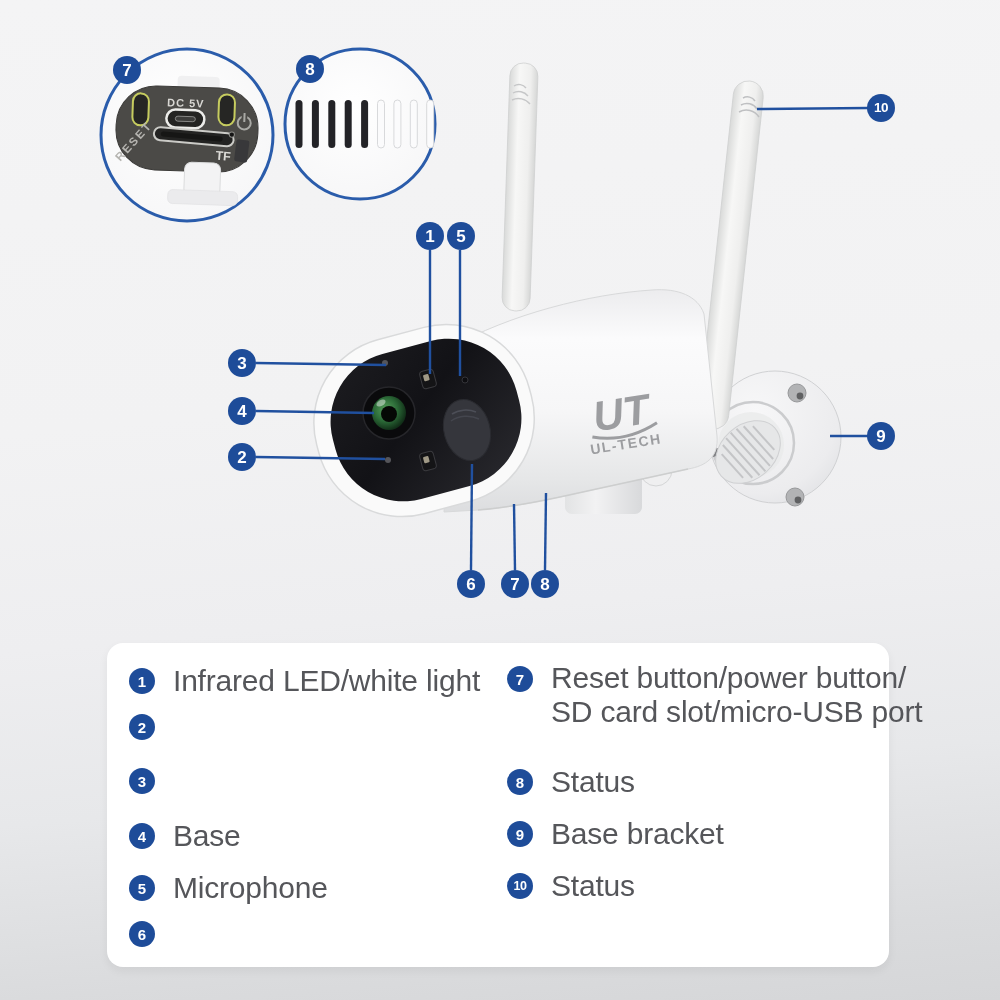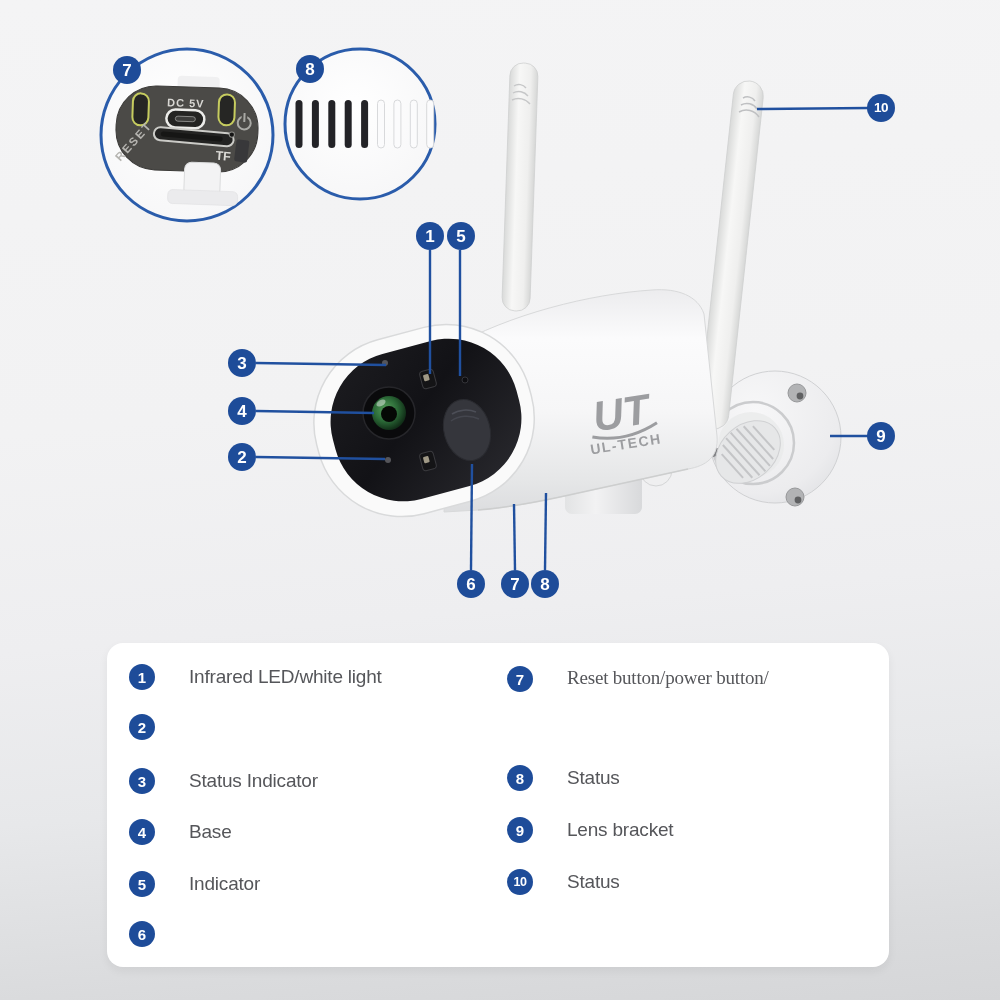--- a/index.html
+++ b/index.html
@@ -32,26 +32,26 @@
   .lrow.lcol{left:22px;}
   .lrow.rcol{left:400px;}
   .lbadge{
     flex:0 0 auto;width:26px;height:26px;border-radius:50%;
     background:var(--badge-blue,#1e4c99);color:#fff;
     display:flex;align-items:center;justify-content:center;
     font-size:15px;font-weight:bold;line-height:1;
   }
   .lbadge.ten{font-size:12.5px;letter-spacing:-0.5px;}
   .llabel{
-    margin-left:34px;color:var(--legend-text,#55565a);
-    font-size:19px;letter-spacing:-0.2px;white-space:nowrap;
+    margin-left:18px;color:var(--legend-text,#55565a);
+    font-size:30px;letter-spacing:-0.2px;white-space:nowrap;
   }
   .lrow.multi{align-items:flex-start;}
   .lrow.multi .lbadge{margin-top:2px;}
-  .lrow.multi .llabel{line-height:34px;margin-top:-3px;font-family:Liberation Serif, serif;}
+  .lrow.multi .llabel{line-height:34px;margin-top:-3px;}
 </style>
 </head>
 <body>
 
 <div class="stage">
 
   <svg class="artwork" width="1000" height="640" viewBox="0 0 1000 640">
     <defs>
       <linearGradient id="bodyG" x1="0" y1="0" x2="0" y2="1">
         <stop offset="0" stop-color="#ececee"></stop>
@@ -268,47 +268,47 @@
 
     <div class="lrow lcol" style="top:21px">
       <span class="lbadge">1</span>
       <span class="llabel">Infrared LED/white light</span>
     </div>
     <div class="lrow lcol" style="top:71px">
       <span class="lbadge">2</span>
     </div>
     <div class="lrow lcol" style="top:125px">
       <span class="lbadge">3</span>
-      <span class="llabel">Status Indicator</span>
     </div>
     <div class="lrow lcol" style="top:176px">
       <span class="lbadge">4</span>
       <span class="llabel">Base</span>
     </div>
     <div class="lrow lcol" style="top:228px">
       <span class="lbadge">5</span>
-      <span class="llabel">Indicator</span>
+      <span class="llabel">Microphone</span>
     </div>
     <div class="lrow lcol" style="top:278px">
       <span class="lbadge">6</span>
     </div>
 
     <div class="lrow rcol multi" style="top:21px">
       <span class="lbadge">7</span>
       <span class="llabel">
         <div>Reset button/power button/</div>
+        <div>SD card slot/micro-USB port</div>
       </span>
     </div>
     <div class="lrow rcol" style="top:122px">
       <span class="lbadge">8</span>
       <span class="llabel">Status</span>
     </div>
     <div class="lrow rcol" style="top:174px">
       <span class="lbadge">9</span>
-      <span class="llabel">Lens bracket</span>
+      <span class="llabel">Base bracket</span>
     </div>
     <div class="lrow rcol" style="top:226px">
       <span class="lbadge ten">10</span>
       <span class="llabel">Status</span>
     </div>
 
   </div>
 </div>
 
 </body></html>

